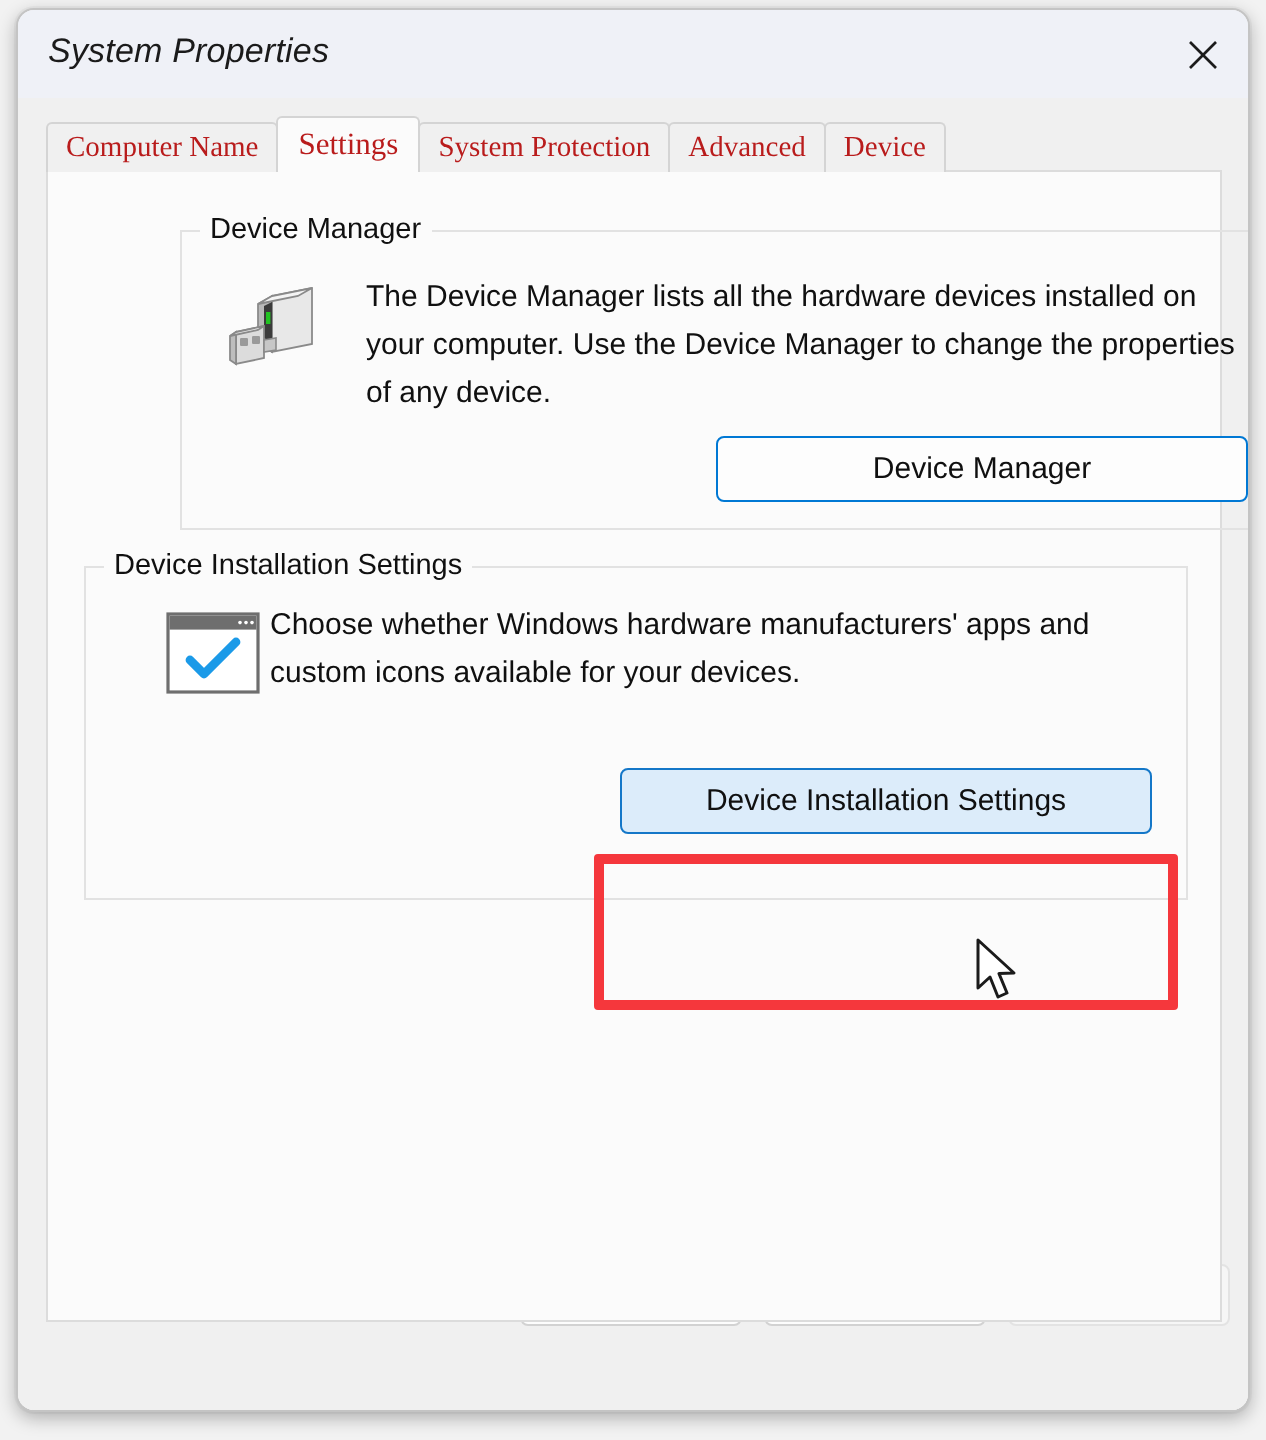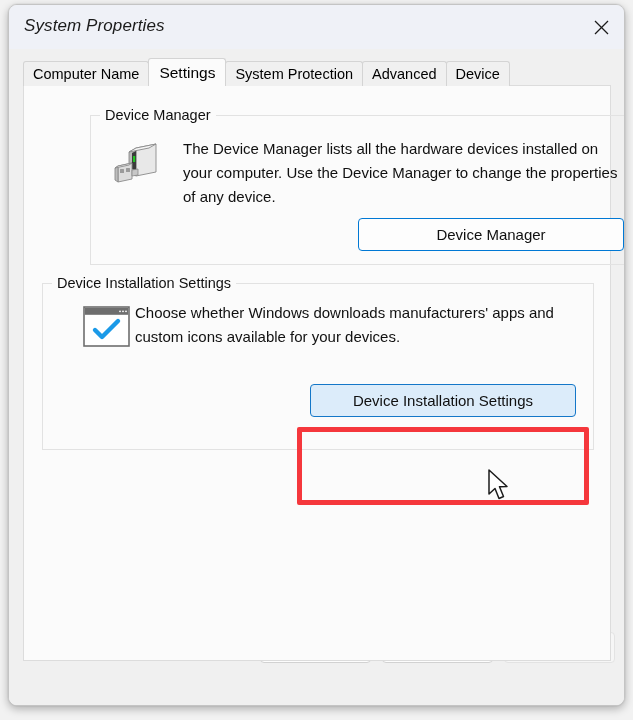--- a/index.html
+++ b/index.html
@@ -75,29 +75,30 @@
     height: 27px;
     display: flex;
     align-items: flex-end;
     z-index: 3;
   }
   .tab {
     height: 25px;
     line-height: 25px;
     padding: 0 9px;
     font-size: 14.5px;
-    color: #000000;
+    color: #b91c1c;
     background: #f0f0f0;
     border: 1px solid #d4d4d4;
     border-bottom: none;
     border-radius: 3px 3px 0 0;
     margin-right: -1px;
     white-space: nowrap;
     box-sizing: border-box;
     cursor: default;
+    font-family: Liberation Serif, serif;
   }
   .tab.selected {
     background: #fbfbfb;
     height: 28px;
     line-height: 27px;
     border-color: #d4d4d4;
     position: relative;
     z-index: 4;
     font-size: 15.5px;
     padding: 0 10px;
@@ -326,21 +327,21 @@
 
         <svg id="device-install-icon" viewBox="0 0 52 45">
           <rect x="3" y="3" width="45" height="39" fill="#ffffff" stroke="#6e6e6e" stroke-width="1.6"></rect>
           <rect x="3.8" y="3.8" width="43.4" height="7" fill="#6e6e6e"></rect>
           <circle cx="39" cy="7.3" r="0.9" fill="#ffffff"></circle>
           <circle cx="42" cy="7.3" r="0.9" fill="#ffffff"></circle>
           <circle cx="45" cy="7.3" r="0.9" fill="#ffffff"></circle>
           <polyline points="14,26 21,33 37,17" fill="none" stroke="#1b9ae8" stroke-width="4.4" stroke-linecap="round" stroke-linejoin="round"></polyline>
         </svg>
 
-        <div class="desc-text" id="dis-desc">Choose whether Windows downloads manufacturers' apps and custom icons available for your devices.</div>
+        <div class="desc-text" id="dis-desc">Choose whether Windows hardware manufacturers' apps and custom icons available for your devices.</div>
 
         <div class="panel-button" id="device-install-button">Device Installation Settings</div>
       </div>
 
     </div>
 
     <div id="annotation-box"></div>
 
     <svg id="mouse-cursor" viewBox="0 0 24 34">
       <polygon points="2,1 2,25 8,19.5 12,29.5 16.5,27.5 12.5,17.8 20,17.5" fill="#ffffff" stroke="#1b1b1b" stroke-width="1.5" stroke-linejoin="round"></polygon>

